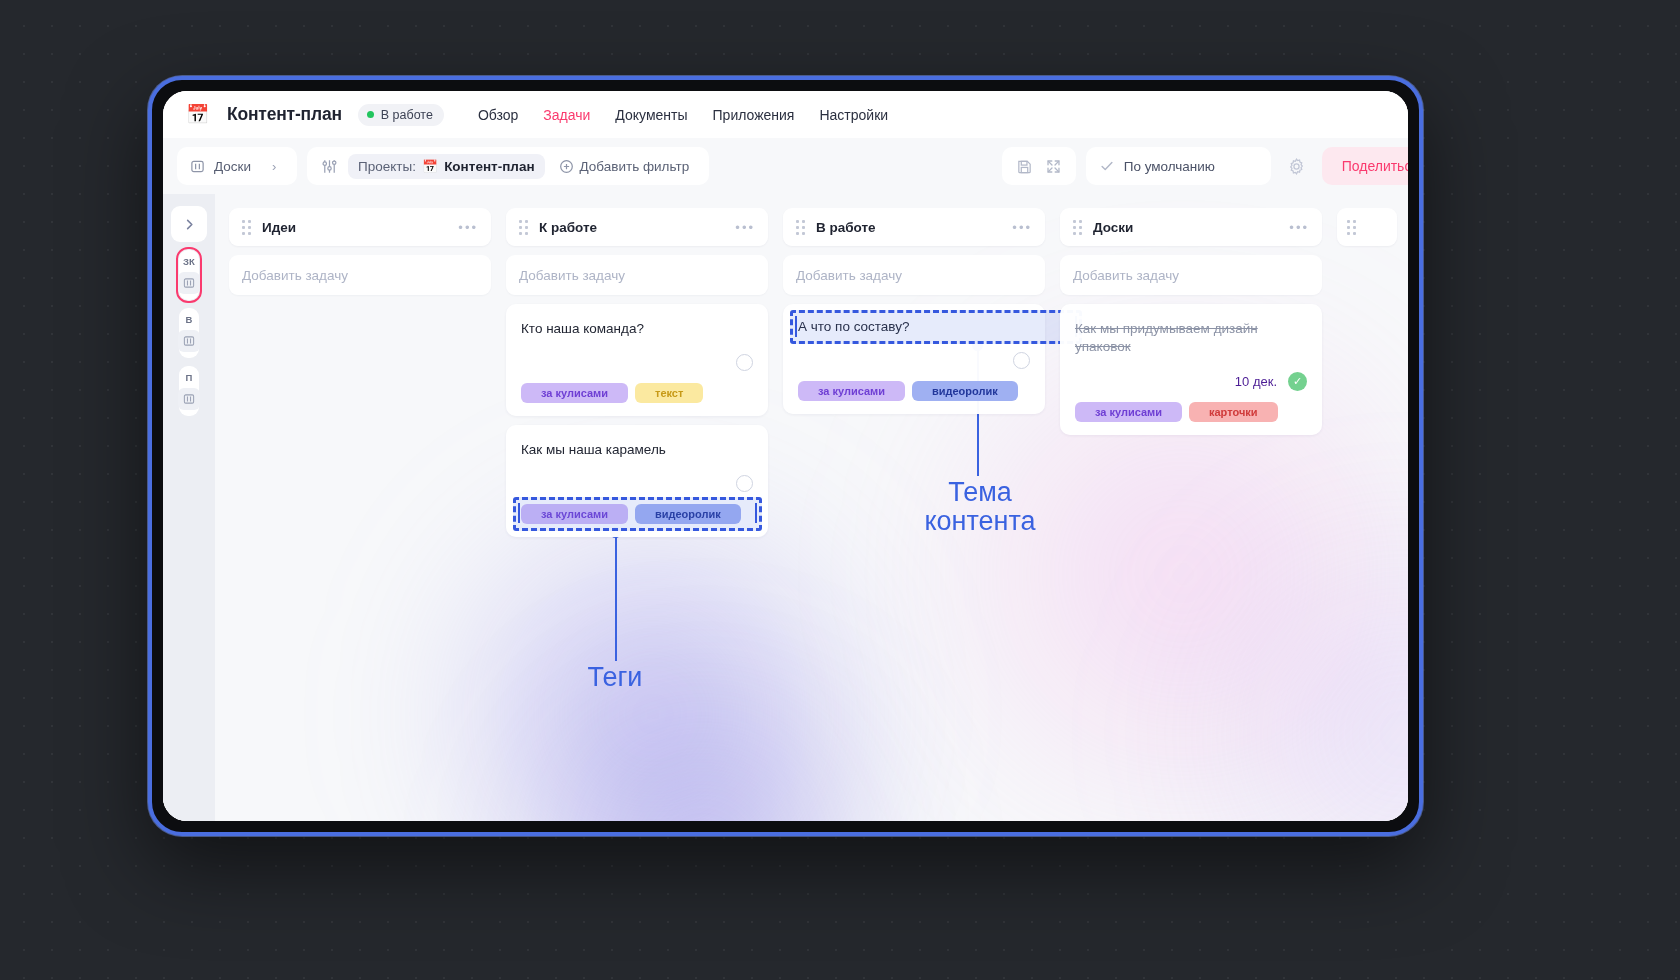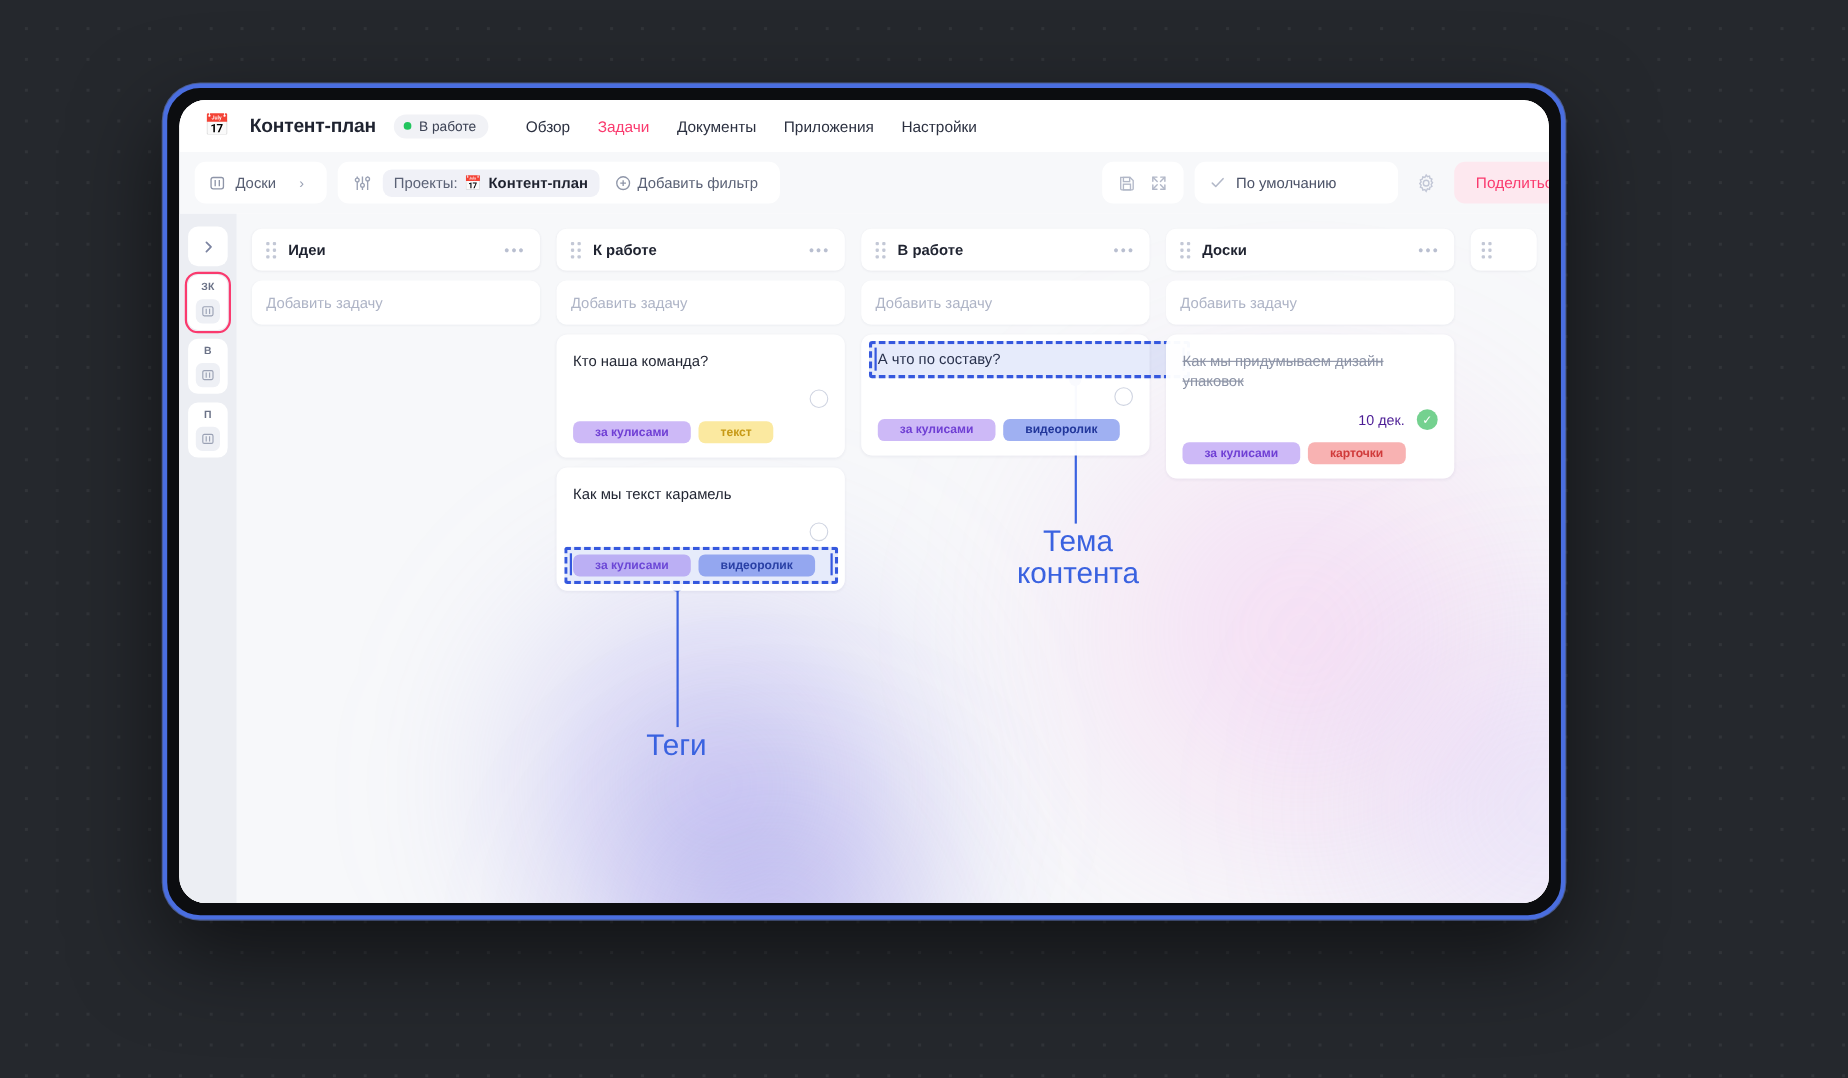--- a/index.html
+++ b/index.html
@@ -167,21 +167,21 @@
     background: #eceef3;
     display: flex; flex-direction: column; align-items: center;
     padding-top: 12px; gap: 8px; z-index: 3;
   }
   .rail-btn {
     width: 36px; height: 36px; background: #fff; border-radius: 9px;
     display: flex; align-items: center; justify-content: center;
     color: #7b83a0; cursor: pointer;
   }
   .rail-group {
-    width: 36px; background: #fff; border-radius: 9px;
+    width: 20px; background: #fff; border-radius: 9px;
     padding: 6px 0 6px; display: flex; flex-direction: column;
     align-items: center; gap: 5px; cursor: pointer;
   }
   .rail-group.selected { outline: 2px solid #fa3a6e; outline-offset: 1px; }
   .rail-label { font-size: 9.5px; color: #6b7287; font-weight: 600; letter-spacing: .2px; }
   .rail-icon {
     width: 22px; height: 22px; border-radius: 6px; background: #eef0f5;
     display: flex; align-items: center; justify-content: center; color: #9aa1b4;
   }
 
@@ -446,21 +446,21 @@
                 <div class="card-row">
                   <span class="circle"></span>
                 </div>
                 <div class="tags">
                   <span class="tag violet">за кулисами</span>
                   <span class="tag yellow">текст</span>
                 </div>
               </div>
 
               <div class="card">
-                <div class="card-title">Как мы текст карамель</div>
+                <div class="card-title">Как мы наша карамель</div>
                 <div class="card-row">
                   <span class="circle"></span>
                 </div>
                 <div class="tags" style="position:relative;">
                   <span class="tag violet">за кулисами</span>
                   <span class="tag blue">видеоролик</span>
 
                   <span class="hl-box" style="left:-8px; top:-7px; right:-9px; bottom:-7px;"></span>
                   <span class="hl-caret" style="left:-3px; top:-1px; height:20px;"></span>
                   <span class="hl-caret" style="right:-4px; top:-1px; height:20px;"></span>

